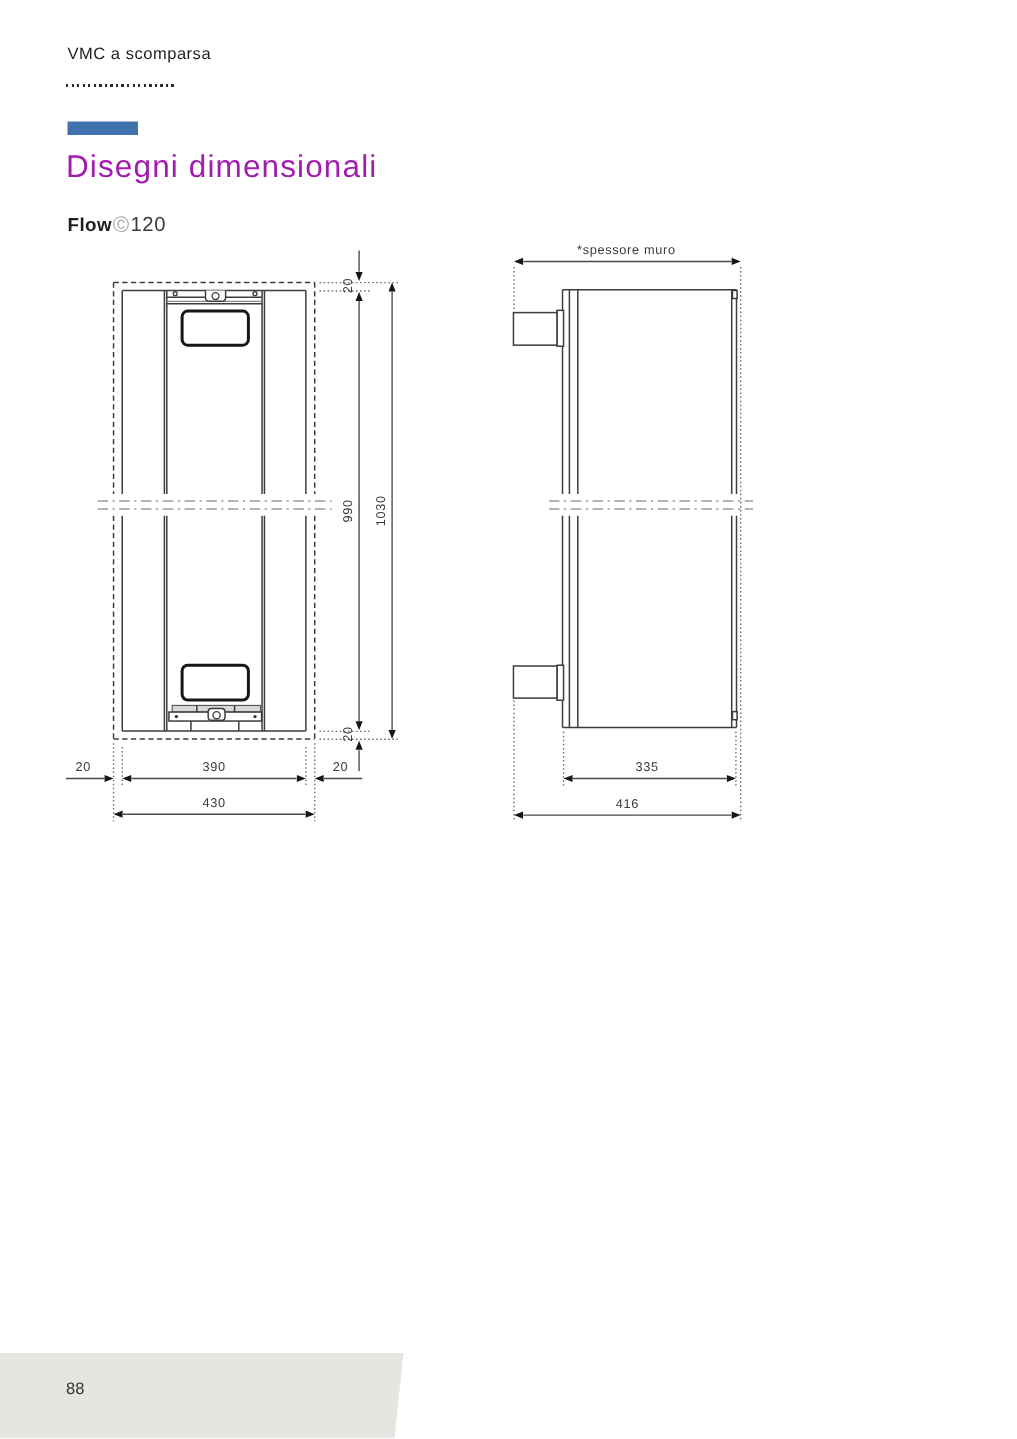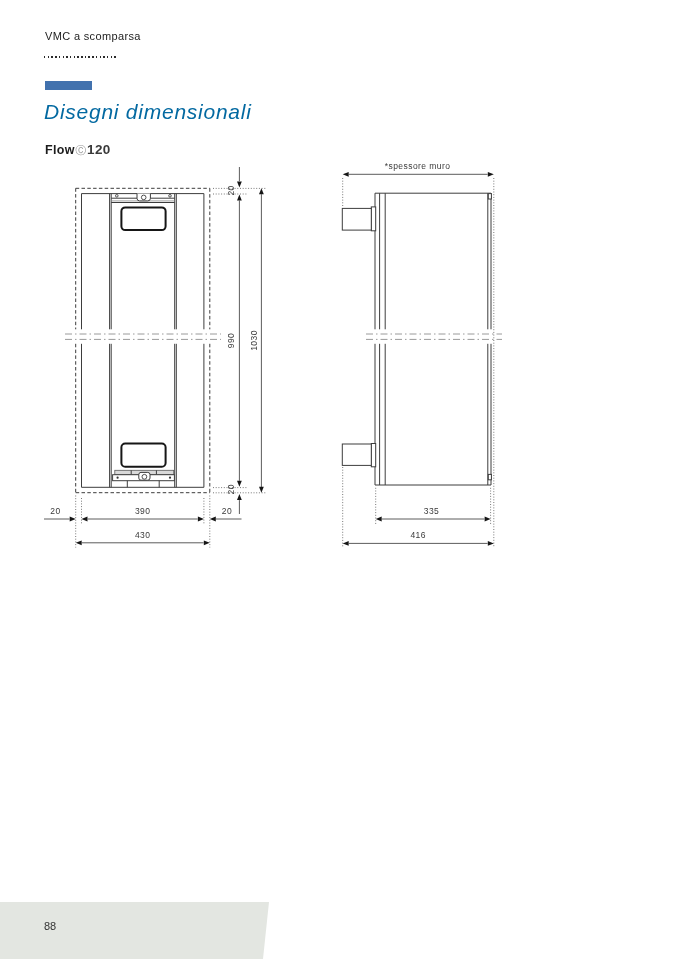--- a/index.html
+++ b/index.html
@@ -1,23 +1,23 @@
 <!DOCTYPE html>
 <html><head><meta charset="utf-8">
 <style>
 *{margin:0;padding:0;box-sizing:border-box}
 html,body{width:678px;height:959px;background:#fff;font-family:"Liberation Sans",sans-serif;position:relative;overflow:hidden}
 .abs{position:absolute}
 #t1{left:45px;top:30px;font-size:11px;letter-spacing:.35px;color:#1d1d1d}
 #dots{left:44px;top:56px;width:74px;height:1.8px;background:repeating-linear-gradient(to right,#2a2a2a 0 1.5px,transparent 1.5px 3.7px)}
 #brect{left:45px;top:81px;width:47px;height:9px;background:#4272ae}
-#title{left:44px;top:100px;font-size:21px;font-style:italic;color:#0369a1;letter-spacing:.75px}
+#title{left:44px;top:100px;font-size:21px;color:#a21caf;letter-spacing:.75px}
 #flow{left:45px;top:143.5px;font-size:12.5px;color:#1d1d1d;font-weight:bold;letter-spacing:.3px;line-height:12px}
 #flow .circ{color:#9a9a9a;font-weight:normal;font-size:11px;margin:0 .5px;vertical-align:.3px}
-#flow .n{font-weight:bold;color:#3a3a3a;font-size:13.5px;letter-spacing:.4px}
+#flow .n{font-weight:normal;color:#3a3a3a;font-size:13.5px;letter-spacing:.4px}
 #foot{left:0;top:902px;width:270px;height:57px}
 #pn{left:44px;top:920px;font-size:11px;color:#333}
 svg{position:absolute;left:0;top:0}
 .s1{stroke:#3d3d3d;stroke-width:1;fill:none}
 .s0{stroke:#8a8a8a;stroke-width:0.8;fill:none}
 .s2{stroke:#3d3d3d;stroke-width:1;fill:none;stroke-dasharray:3.5 2.3}
 .dim{stroke:#4a4a4a;stroke-width:0.9;fill:none}
 .ext{stroke:#6a6a6a;stroke-width:0.9;fill:none;stroke-dasharray:1 1.7}
 .cl{stroke:#9a9a9a;stroke-width:1;fill:none;stroke-dasharray:7 3 1.5 3}
 .thk{stroke:#161616;stroke-width:2;fill:#fff}

